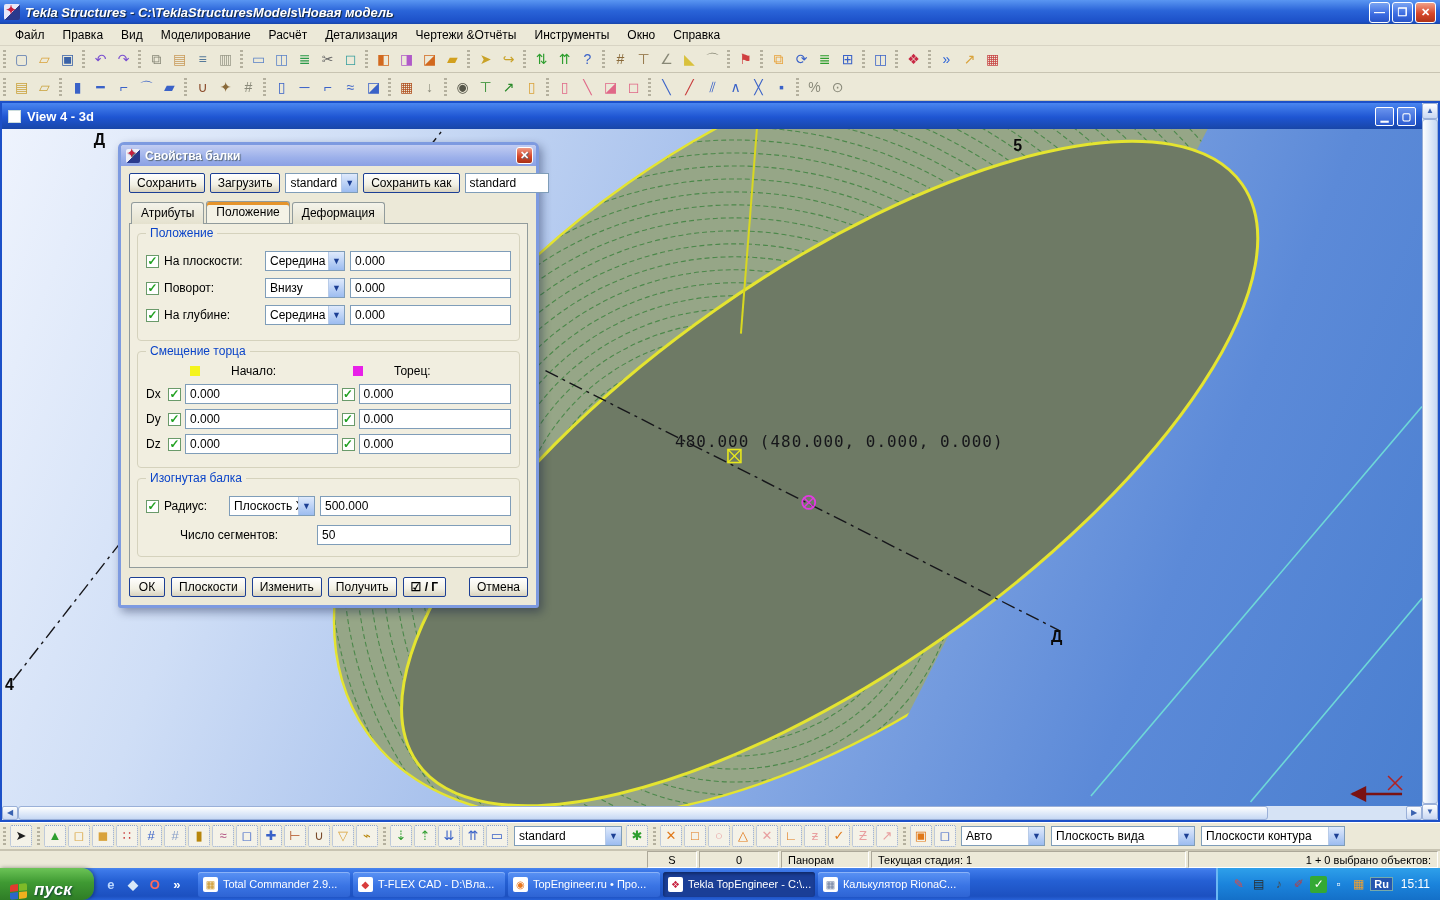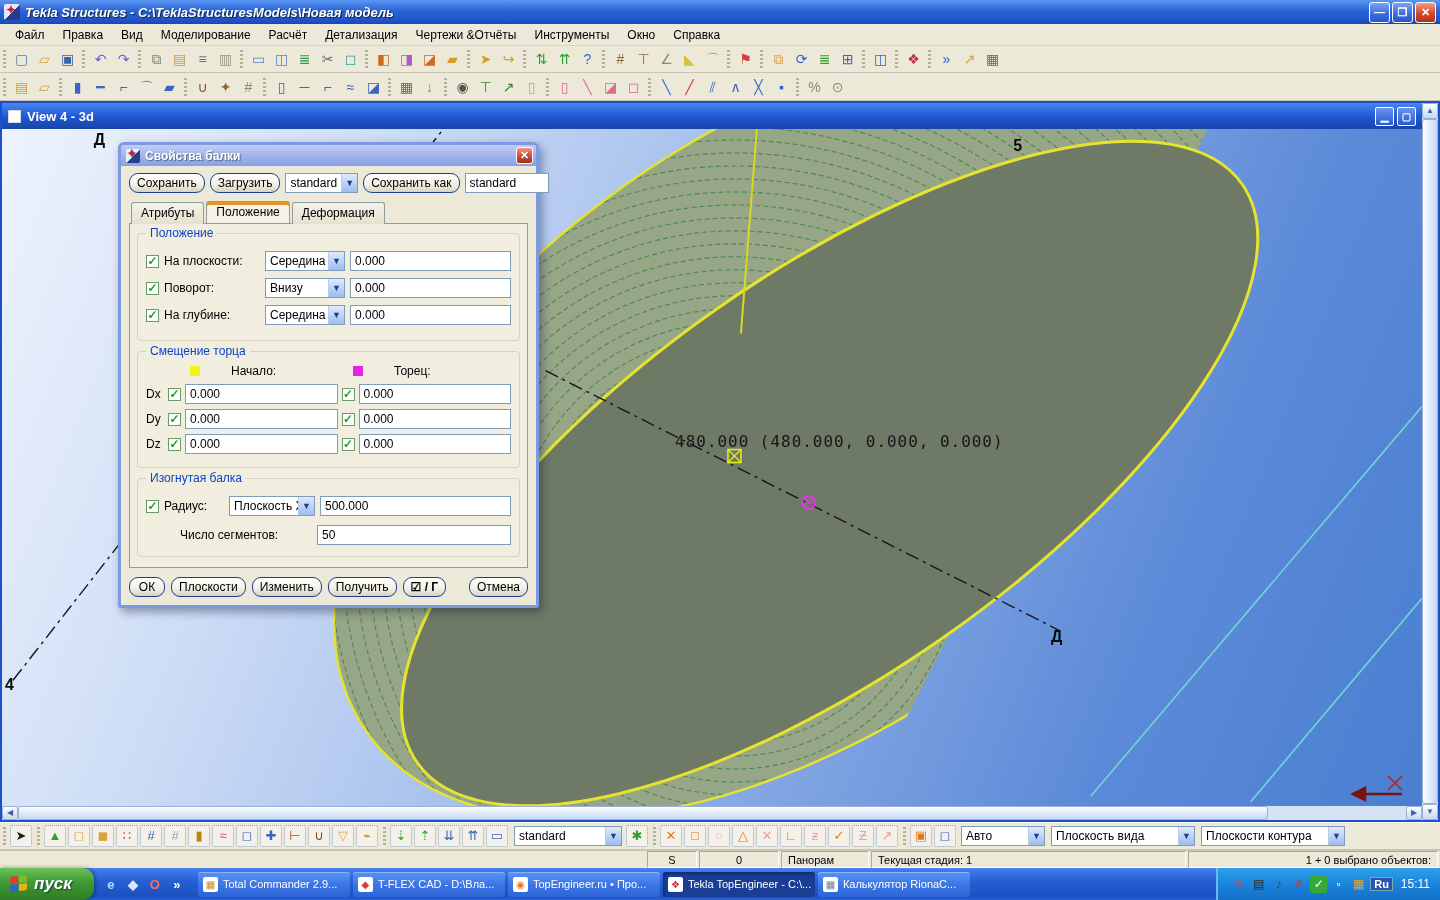--- a/index.html
+++ b/index.html
@@ -75,21 +75,21 @@
     text-shadow:1px 1px 1px #567; }
   .dlg-title .dicon { width:14px; height:14px; border-radius:2px; margin-right:5px; flex:none;
     background:linear-gradient(135deg,#f0f0f8 0 50%,#2a3a8c 50% 100%); position:relative; }
   .dlg-title .dicon::after { content:"✦"; position:absolute; left:1px; top:-2px; color:#c81e3c; font-size:11px; }
   .dlg-title .dtitle { flex:1; }
   .dlg-close { width:17px; height:17px; border:1px solid #fff; border-radius:3px; color:#fff; font-size:11px;
     font-weight:bold; display:flex; align-items:center; justify-content:center;
     background:linear-gradient(180deg,#f09a84,#d8472a 55%,#a83014); }
   .dlg-body { padding:7px 8px 8px; }
 
-  .xbtn { border:1px solid #1c3f94; border-radius:9px; padding:2px 7px; font-size:12px;
+  .xbtn { border:1px solid #1c3f94; border-radius:2px; padding:2px 7px; font-size:12px;
     font-family:"Liberation Sans",sans-serif;
     background:linear-gradient(180deg,#ffffff,#f2f0e4 60%,#d8d2be); cursor:default; white-space:nowrap; }
   .xinput { border:1px solid #7f9db9; background:#fff; height:20px; font-size:12px; padding:1px 4px;
     font-family:"Liberation Sans",sans-serif; width:100%; }
   .combo { display:inline-flex; border:1px solid #7f9db9; background:#fff; height:20px; align-items:center; }
   .combo .ctext { flex:1; padding:0 4px; white-space:nowrap; overflow:hidden; font-size:12px; }
   .combo .cbtn { flex:none; width:16px; height:18px; border-left:1px solid #b8cbe8;
     background:linear-gradient(180deg,#dfeafc,#9cbcf0); color:#1c3f94; font-size:9px;
     display:flex; align-items:center; justify-content:center; }
   .cb { width:13px; height:13px; border:1px solid #6a9a6a; background:#fff; flex:none;
@@ -132,21 +132,21 @@
   .toolbar.bottom .combo { background:#fff; }
   .statusbar { position:absolute; top:850px; left:0; width:100%; height:18px; background:#ece9d8;
     display:flex; align-items:stretch; font-size:11px; border-top:1px solid #c8c4b2; }
   .scell { border:1px solid; border-color:#aca899 #fff #fff #aca899; padding:1px 6px; display:flex;
     align-items:center; margin-right:2px; }
   .scell.fill { flex:1; border:none; }
 
   .taskbar { position:absolute; top:868px; left:0; width:100%; height:32px;
     background:linear-gradient(180deg,#4a86ee 0%,#3c78e8 8%,#2560d4 40%,#1c50c0 88%,#2862d8 100%);
     display:flex; align-items:center; }
-  .startbtn { height:32px; padding:0 22px 0 10px; display:flex; align-items:center; gap:6px; flex:none;
+  .startbtn { height:32px; padding:0 22px 0 10px; display:flex; align-items:flex-end; gap:6px; flex:none;
     background:linear-gradient(180deg,#6cc457 0%,#3f9a33 45%,#2f7d26 100%);
     border-radius:0 12px 12px 0; box-shadow:1px 0 4px rgba(0,0,0,.4); color:#fff; font-weight:bold;
     font-style:italic; font-size:17px; text-shadow:1px 1px 2px #143; }
   .flag { width:18px; height:16px; display:grid; grid-template-columns:8px 8px; grid-template-rows:7px 7px;
     gap:1px; transform:skewY(-6deg); }
   .flag span:nth-child(1){background:#e23a2e;border-radius:2px 0 0 0;}
   .flag span:nth-child(2){background:#7eba28;border-radius:0 2px 0 0;}
   .flag span:nth-child(3){background:#2e66c8;border-radius:0 0 0 2px;}
   .flag span:nth-child(4){background:#f0b01e;border-radius:0 0 2px 0;}
   .quick { display:flex; align-items:center; gap:4px; padding:0 8px; flex:none; }

